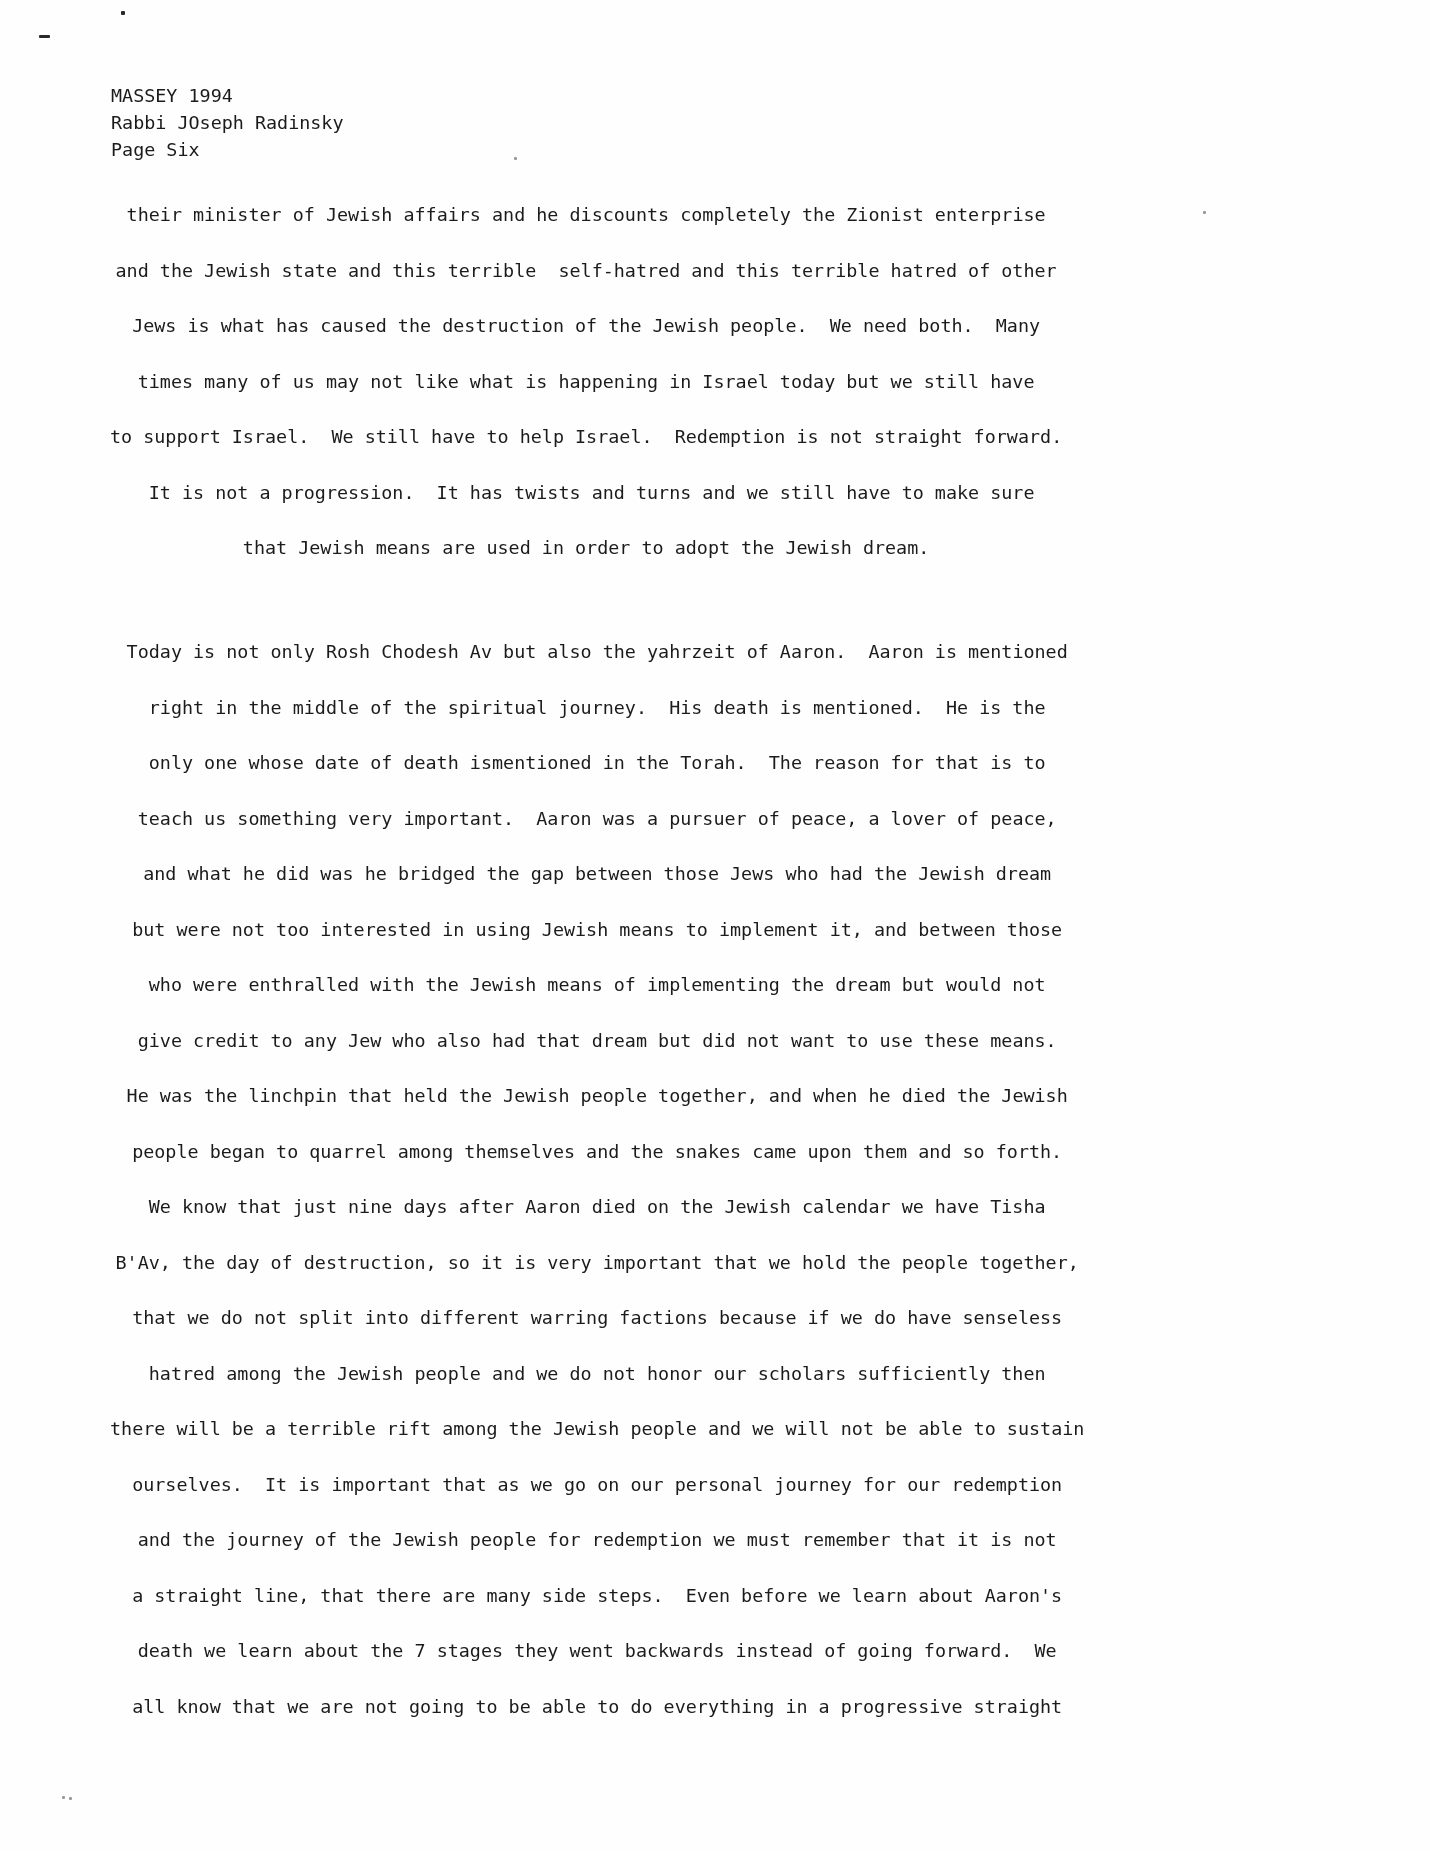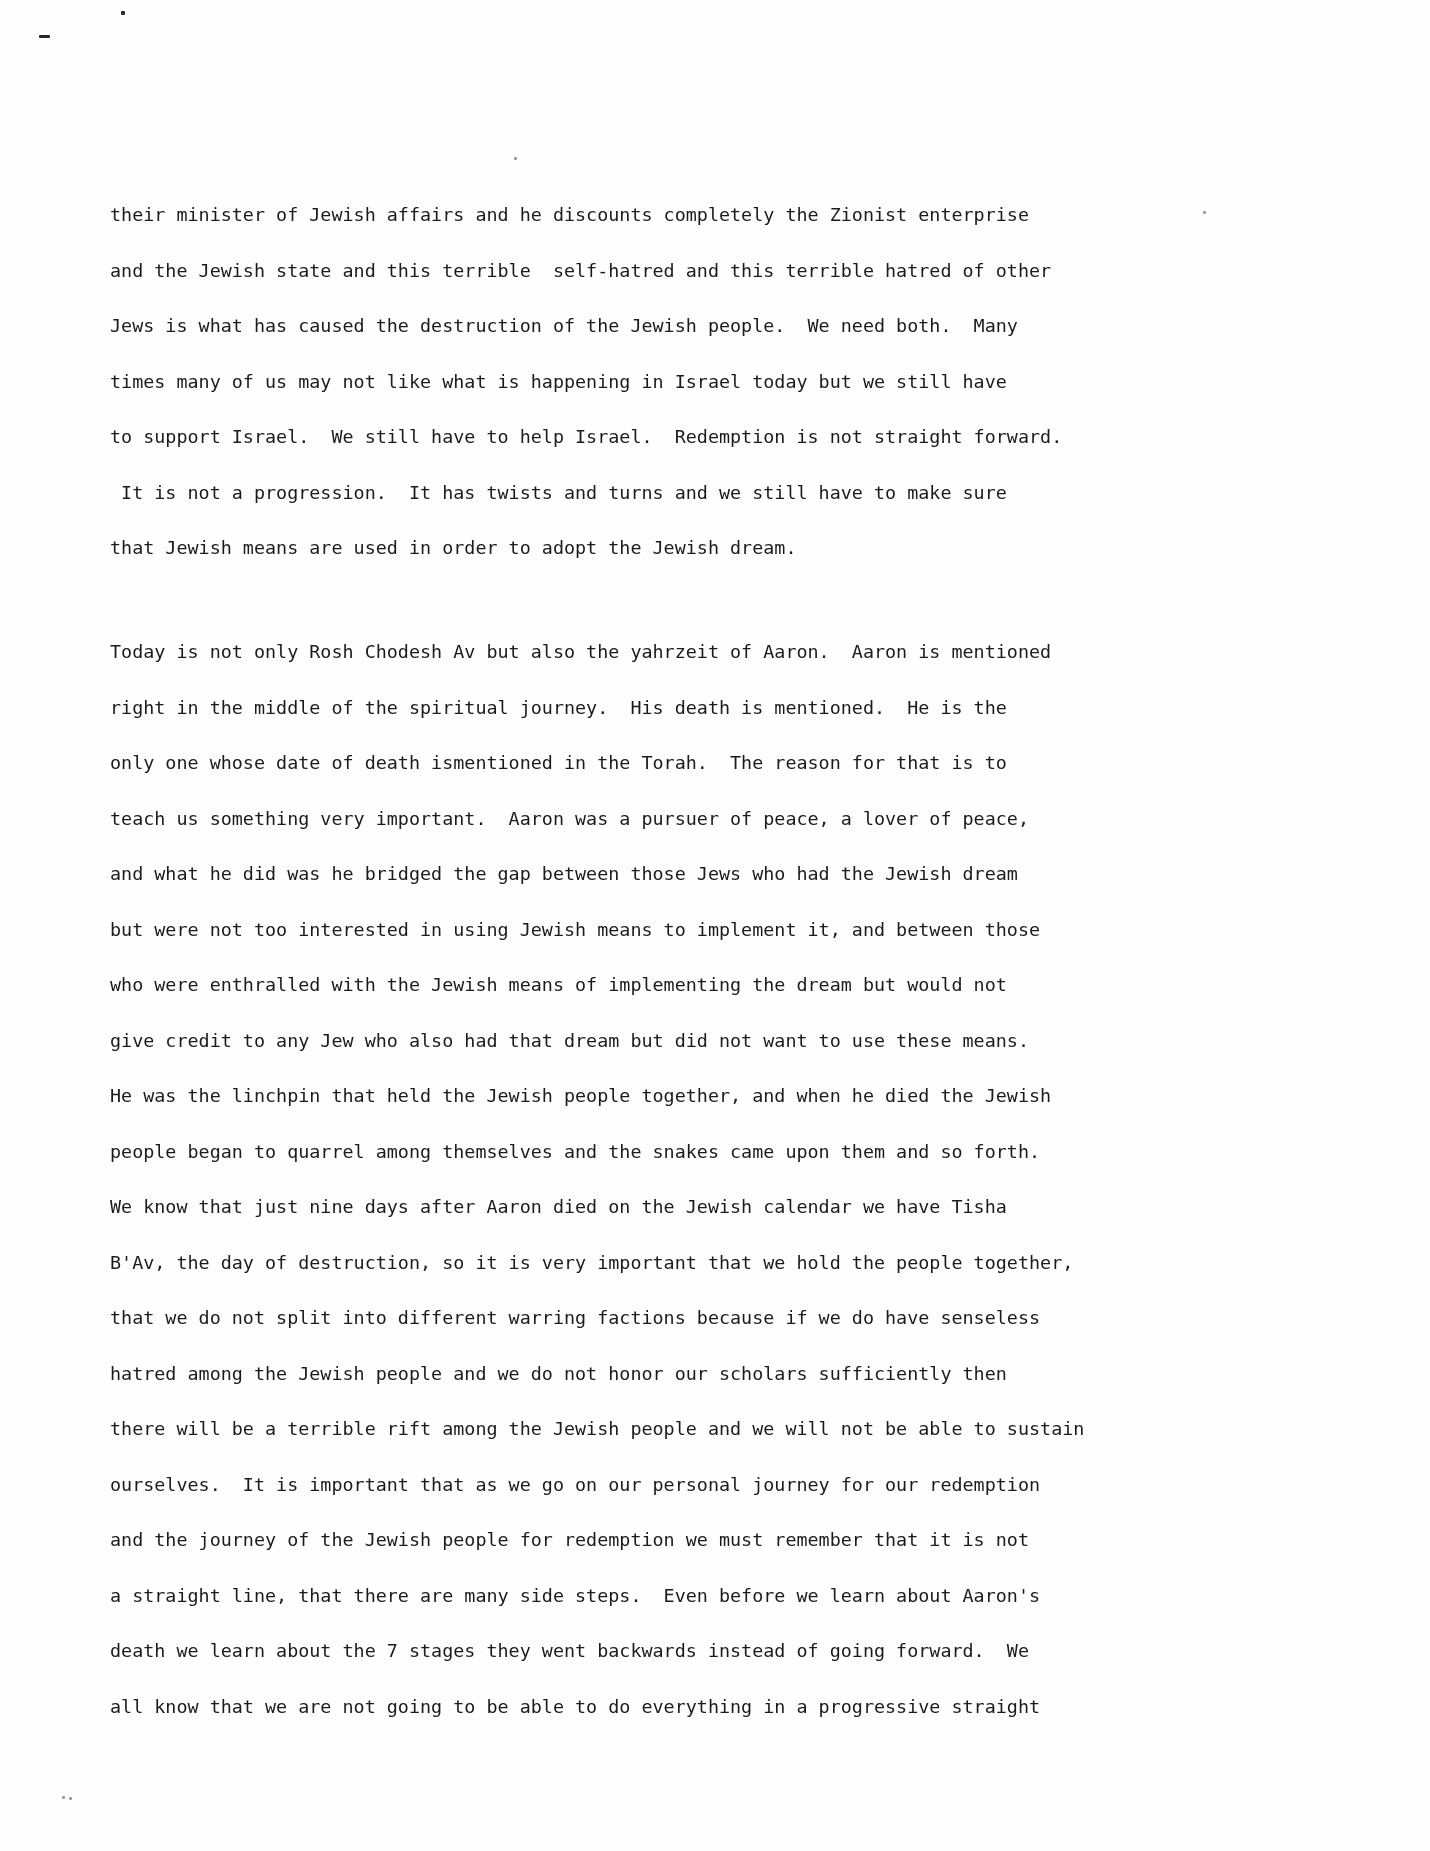--- a/index.html
+++ b/index.html
@@ -23,20 +23,21 @@
   .header-block {
     position: absolute;
     left: 111px;
     top: 82px;
     line-height: 27px;
   }
   .para {
     position: absolute;
     left: 110px;
     line-height: 55.5px;
+    text-align: center;
   }
   .para-1 { top: 187px; }
   .para-2 { top: 624px; }
   .line {
     height: 55.5px;
   }
   .hline {
     height: 27px;
   }
   
@@ -52,18 +53,19 @@
 
 <div class="page">
 
   <div class="speck" style="left:121px; top:11px; width:4px; height:4px;"></div>
   <div class="speck" style="left:39px; top:35px; width:11px; height:3px;"></div>
   <div class="speck faint" style="left:514px; top:157px; width:3px; height:3px;"></div>
   <div class="speck faint" style="left:1203px; top:211px; width:3px; height:3px;"></div>
   <div class="speck faint" style="left:62px; top:1796px; width:3px; height:3px;"></div>
   <div class="speck faint" style="left:69px; top:1797px; width:3px; height:3px;"></div>
 
+  <div class="header-block typed"><div class="hline">MASSEY 1994</div><div class="hline">Rabbi JOseph Radinsky</div><div class="hline">Page Six</div></div>
 
   <div class="para para-1 typed"><div class="line">their minister of Jewish affairs and he discounts completely the Zionist enterprise</div><div class="line">and the Jewish state and this terrible  self-hatred and this terrible hatred of other</div><div class="line">Jews is what has caused the destruction of the Jewish people.  We need both.  Many</div><div class="line">times many of us may not like what is happening in Israel today but we still have</div><div class="line">to support Israel.  We still have to help Israel.  Redemption is not straight forward.</div><div class="line"> It is not a progression.  It has twists and turns and we still have to make sure</div><div class="line">that Jewish means are used in order to adopt the Jewish dream.</div></div>
 
   <div class="para para-2 typed"><div class="line">Today is not only Rosh Chodesh Av but also the yahrzeit of Aaron.  Aaron is mentioned</div><div class="line">right in the middle of the spiritual journey.  His death is mentioned.  He is the</div><div class="line">only one whose date of death ismentioned in the Torah.  The reason for that is to</div><div class="line">teach us something very important.  Aaron was a pursuer of peace, a lover of peace,</div><div class="line">and what he did was he bridged the gap between those Jews who had the Jewish dream</div><div class="line">but were not too interested in using Jewish means to implement it, and between those</div><div class="line">who were enthralled with the Jewish means of implementing the dream but would not</div><div class="line">give credit to any Jew who also had that dream but did not want to use these means.</div><div class="line">He was the linchpin that held the Jewish people together, and when he died the Jewish</div><div class="line">people began to quarrel among themselves and the snakes came upon them and so forth.</div><div class="line">We know that just nine days after Aaron died on the Jewish calendar we have Tisha</div><div class="line">B'Av, the day of destruction, so it is very important that we hold the people together,</div><div class="line">that we do not split into different warring factions because if we do have senseless</div><div class="line">hatred among the Jewish people and we do not honor our scholars sufficiently then</div><div class="line">there will be a terrible rift among the Jewish people and we will not be able to sustain</div><div class="line">ourselves.  It is important that as we go on our personal journey for our redemption</div><div class="line">and the journey of the Jewish people for redemption we must remember that it is not</div><div class="line">a straight line, that there are many side steps.  Even before we learn about Aaron's</div><div class="line">death we learn about the 7 stages they went backwards instead of going forward.  We</div><div class="line">all know that we are not going to be able to do everything in a progressive straight</div></div>
 
 </div>
 
 </body></html>

